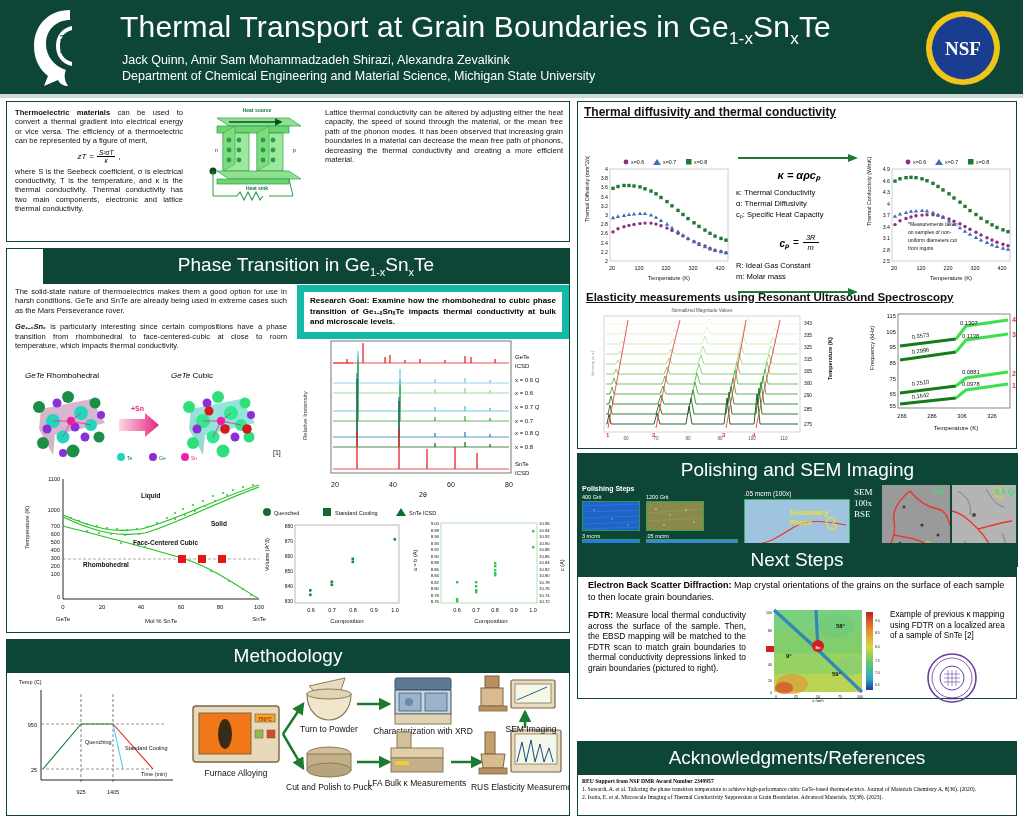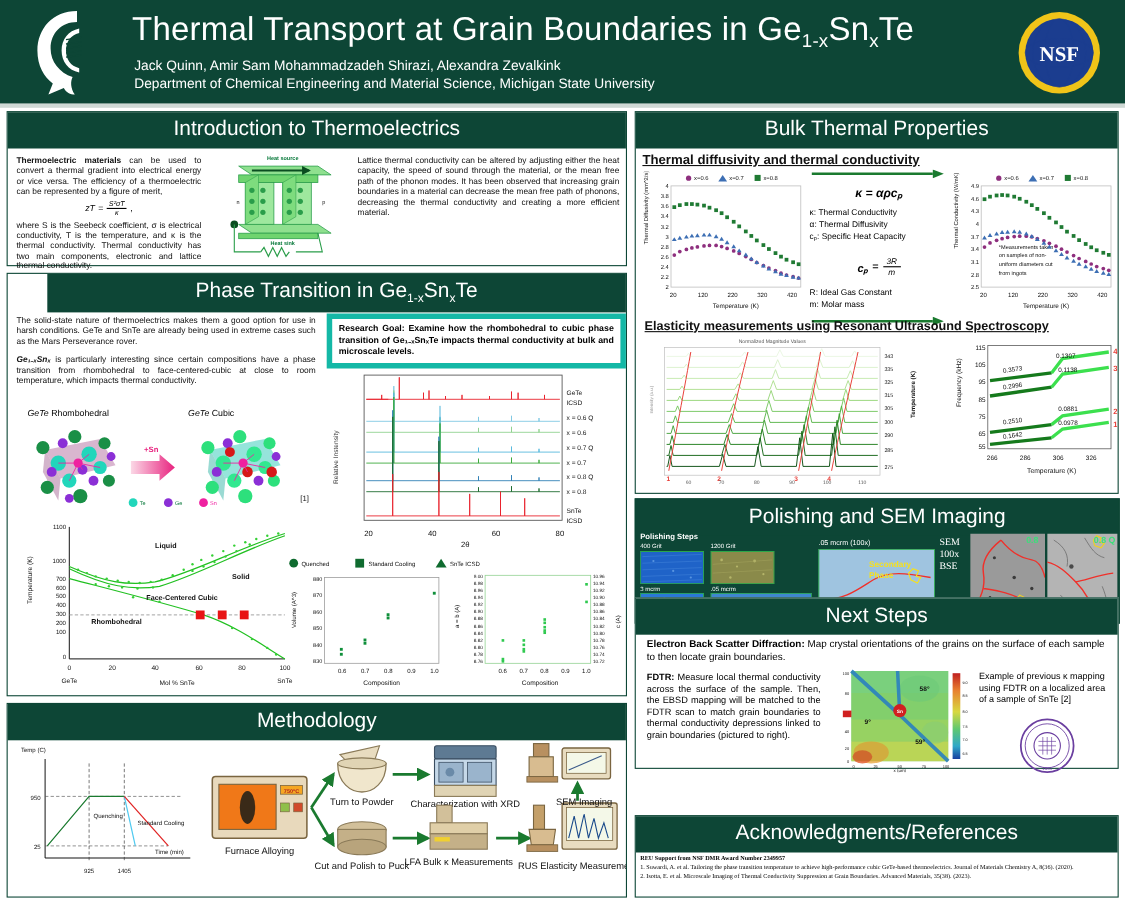--- a/index.html
+++ b/index.html
@@ -85,21 +85,20 @@
       <ellipse cx="40" cy="40" rx="31" ry="13"></ellipse>
       <ellipse cx="40" cy="40" rx="13" ry="31"></ellipse>
       <ellipse cx="40" cy="40" rx="24" ry="31"></ellipse>
     </g>
     <text x="40" y="47" text-anchor="middle" fill="#ffffff" font-size="19" font-weight="bold" font-family="Liberation Serif, serif">NSF</text>
   </svg>
 </div>
 <div class="headerline"></div>
 
 <div class="panel" style="left:6px; top:101px; width:564px; height:141px;">
-  <div class="bar">Introduction to Thermoelectrics</div>
 
   <div style="position:relative; height:105px;">
 
     <div style="position:absolute; left:8px; top:6px; width:168px;">
       <p class="body-txt">
         <span class="b">Thermoelectric materials</span><span> can be used to convert a thermal gradient into electrical energy or vice versa. The efficiency of a thermoelectric can be represented by a figure of merit,</span>
       </p>
       <div style="display:flex; justify-content:center; align-items:center; gap:3px; margin:3px 0;">
         <span style="font-size:8px;font-weight:normal;font-style:italic;">zT</span>
         <span style="font-size:8px;">=</span>
@@ -162,21 +161,21 @@
     <span>Phase Transition in Ge</span><sub>1-x</sub><span>Sn</span><sub>x</sub><span>Te</span>
   </div>
 
   <div style="position:absolute; left:8px; top:38px; width:272px;">
     <p class="body-txt">The solid-state nature of thermoelectrics makes them a good option for use in harsh conditions. GeTe and SnTe are already being used in extreme cases such as the Mars Perseverance rover.</p>
     <p class="body-txt" style="margin-top:7px;">
       <span class="b i">Ge</span><span class="b i">₁₋ₓSnₓ</span><span> is particularly interesting since certain compositions have a phase transition from rhombohedral to face-centered-cubic at close to room temperature, which impacts thermal conductivity.</span>
     </p>
   </div>
 
-  <div style="position:absolute; left:290px; top:36px; width:272px; border:5px solid #14b8a6; padding:4px 6px;">
+  <div style="position:absolute; left:290px; top:36px; width:272px; border:7px solid #14b8a6; padding:4px 6px;">
     <p style="font-size:8px; line-height:10.5px; text-align:justify;">
       <span class="b">Research Goal:</span><span class="b"> Examine how the rhombohedral to cubic phase transition of Ge₁₋ₓSnₓTe impacts thermal conductivity at bulk and microscale levels.</span>
     </p>
   </div>
 
   <div style="position:absolute; left:6px; top:122px; width:280px; height:100px;">
     <div style="position:absolute; left:12px; top:0; font-size:8px;">
       <span class="i">GeTe</span> Rhombohedral</div>
     <div style="position:absolute; left:158px; top:0; font-size:8px;">
       <span class="i">GeTe</span> Cubic</div>
@@ -601,21 +600,20 @@
       <rect x="294" y="34" width="28" height="5" fill="#b89060" stroke="#7a6540" stroke-width=".8"></rect>
       <rect x="326" y="8" width="44" height="28" rx="2" fill="#e8dcc0" stroke="#7a6540" stroke-width="1.2"></rect>
       <rect x="330" y="12" width="36" height="19" fill="#f4f8e8" stroke="#7a6540" stroke-width=".7"></rect>
       <path d="M332 28 L362 15" stroke="#3a5a8a" stroke-width="1"></path>
     </g>
     <text x="346" y="60" font-size="8.5" text-anchor="middle" fill="#111">SEM Imaging</text>
   </svg>
 </div>
 
 <div class="panel" style="left:577px; top:101px; width:440px; height:348px;">
-  <div class="bar">Bulk Thermal Properties</div>
 
   <div class="secthead">Thermal diffusivity and thermal conductivity</div>
 
   <svg style="position:absolute; left:4px; top:54px;" width="152" height="128" viewBox="0 0 152 128">
     <g>
       <circle cx="44" cy="6" r="2.4" fill="#8e2f7e"></circle>
       <text x="49" y="8" font-size="5.3" fill="#111">x=0.6</text>
       <polygon points="75,3 79,9 71,9" fill="#3d6fb4"></polygon>
       <text x="81" y="8" font-size="5.3" fill="#111">x=0.7</text>
       <rect x="104" y="3" width="5.5" height="5.5" fill="#1f7a33"></rect>

